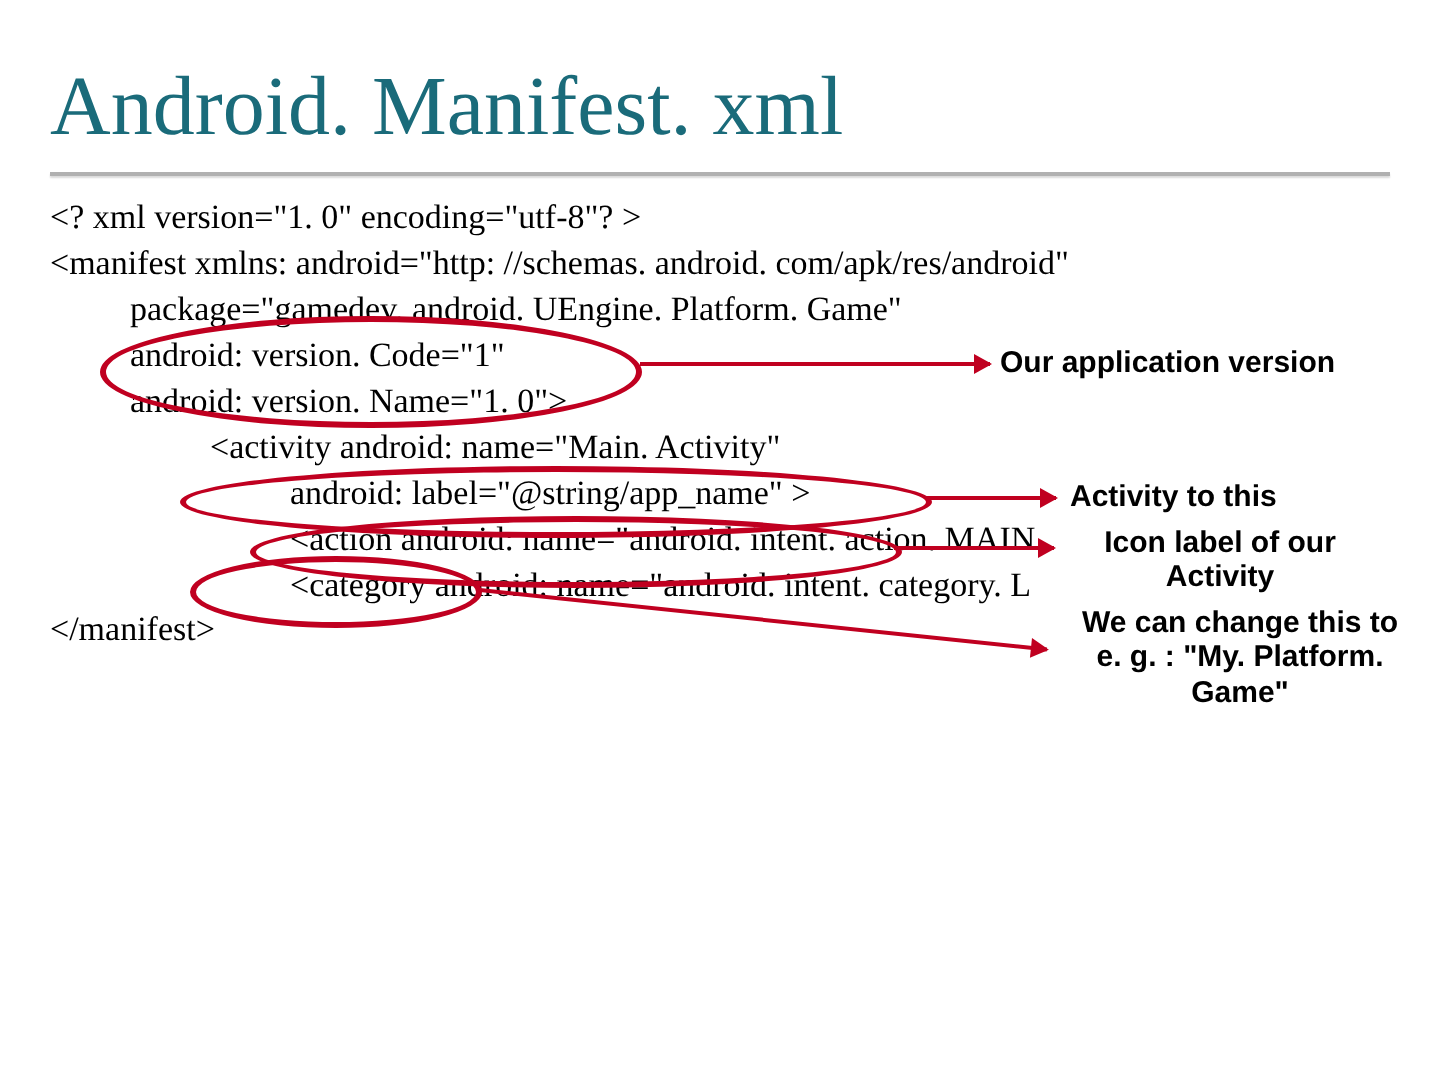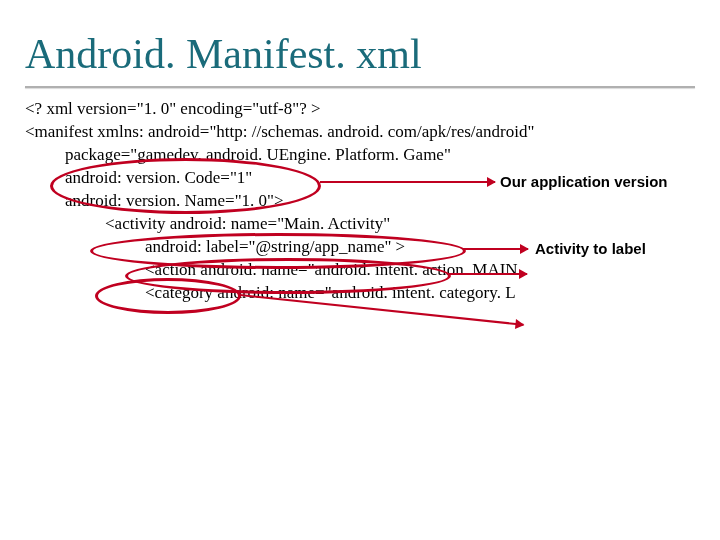--- a/index.html
+++ b/index.html
@@ -88,27 +88,30 @@
   <div class="code-area">
     <div class="code-line">&lt;? xml version="1. 0" encoding="utf-8"? &gt;</div>
     <div class="code-line">&lt;manifest xmlns: android="http: //schemas. android. com/apk/res/android"</div>
     <div class="code-line indent1">package="gamedev. android. UEngine. Platform. Game"</div>
     <div class="code-line indent1">android: version. Code="1"</div>
     <div class="code-line indent1">android: version. Name="1. 0"&gt;</div>
     <div class="code-line indent2">&lt;activity android: name="Main. Activity"</div>
     <div class="code-line indent3">android: label="@string/app_name" &gt;</div>
     <div class="code-line indent3">&lt;action android: name="android. intent. action. MAIN</div>
     <div class="code-line indent3">&lt;category android: name="android. intent. category. L</div>
+    <div class="code-line">&lt;/manifest&gt;</div>
 
     <div class="oval" style="left:25px; top:60px; width:265px; height:50px;"></div>
     <div class="oval" style="left:65px; top:135px; width:370px; height:30px;"></div>
     <div class="oval" style="left:100px; top:160px; width:320px; height:30px;"></div>
     <div class="oval" style="left:70px; top:180px; width:140px; height:30px;"></div>
 
     <div class="arrow-line" style="left:295px; top:83px; width:175px;"></div>
     <div class="arrow-line" style="left:438px; top:150px; width:65px;"></div>
     <div class="arrow-line" style="left:422px; top:175px; width:80px;"></div>
     <div class="arrow-line" style="left:215px; top:196px; width:285px; transform-origin:left center; transform:rotate(6deg);"></div>
 
     <div class="anno" style="left:475px; top:75px;">Our application version</div>
-    <div class="anno" style="left:510px; top:142px;">Activity to label</div>
+    <div class="anno" style="left:510px; top:142px;">Activity to this</div>
+    <div class="anno" style="left:510px; top:165px; width:150px;">Icon label of our Activity</div>
+    <div class="anno" style="left:510px; top:205px; width:170px;">We can change this to e. g. : "My. Platform. Game"</div>
   </div>
 </div>
 
 </body></html>

